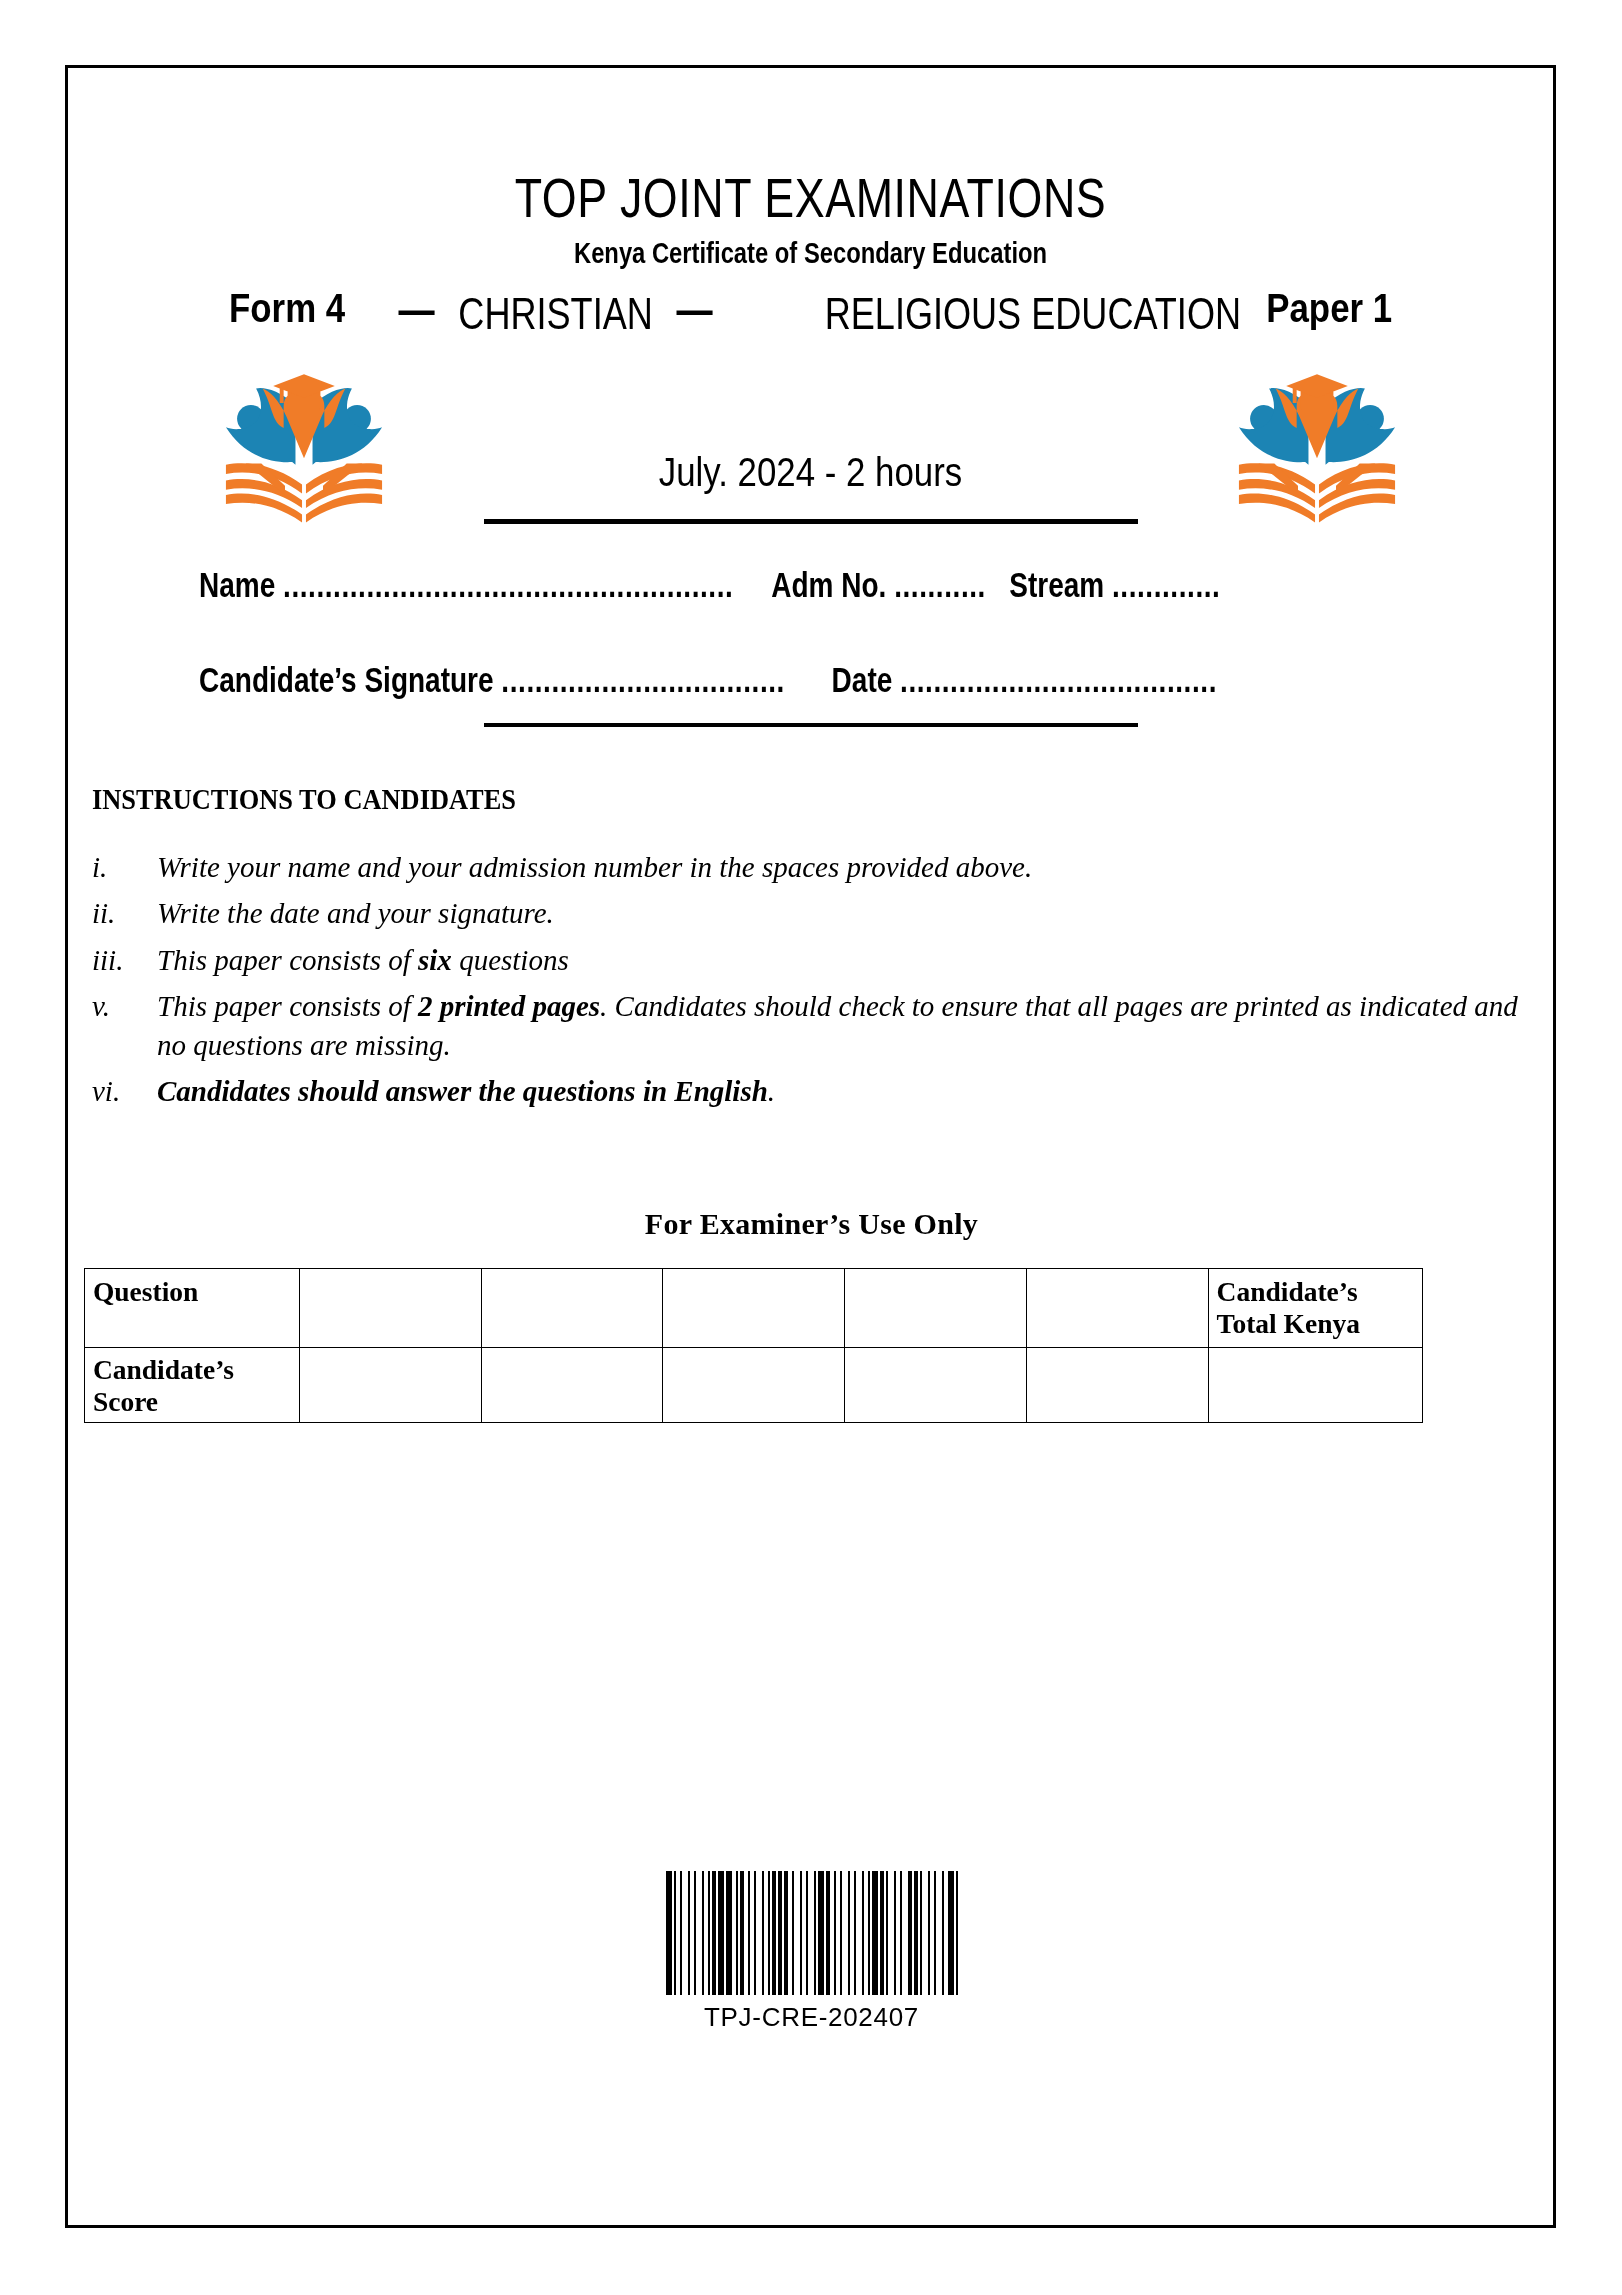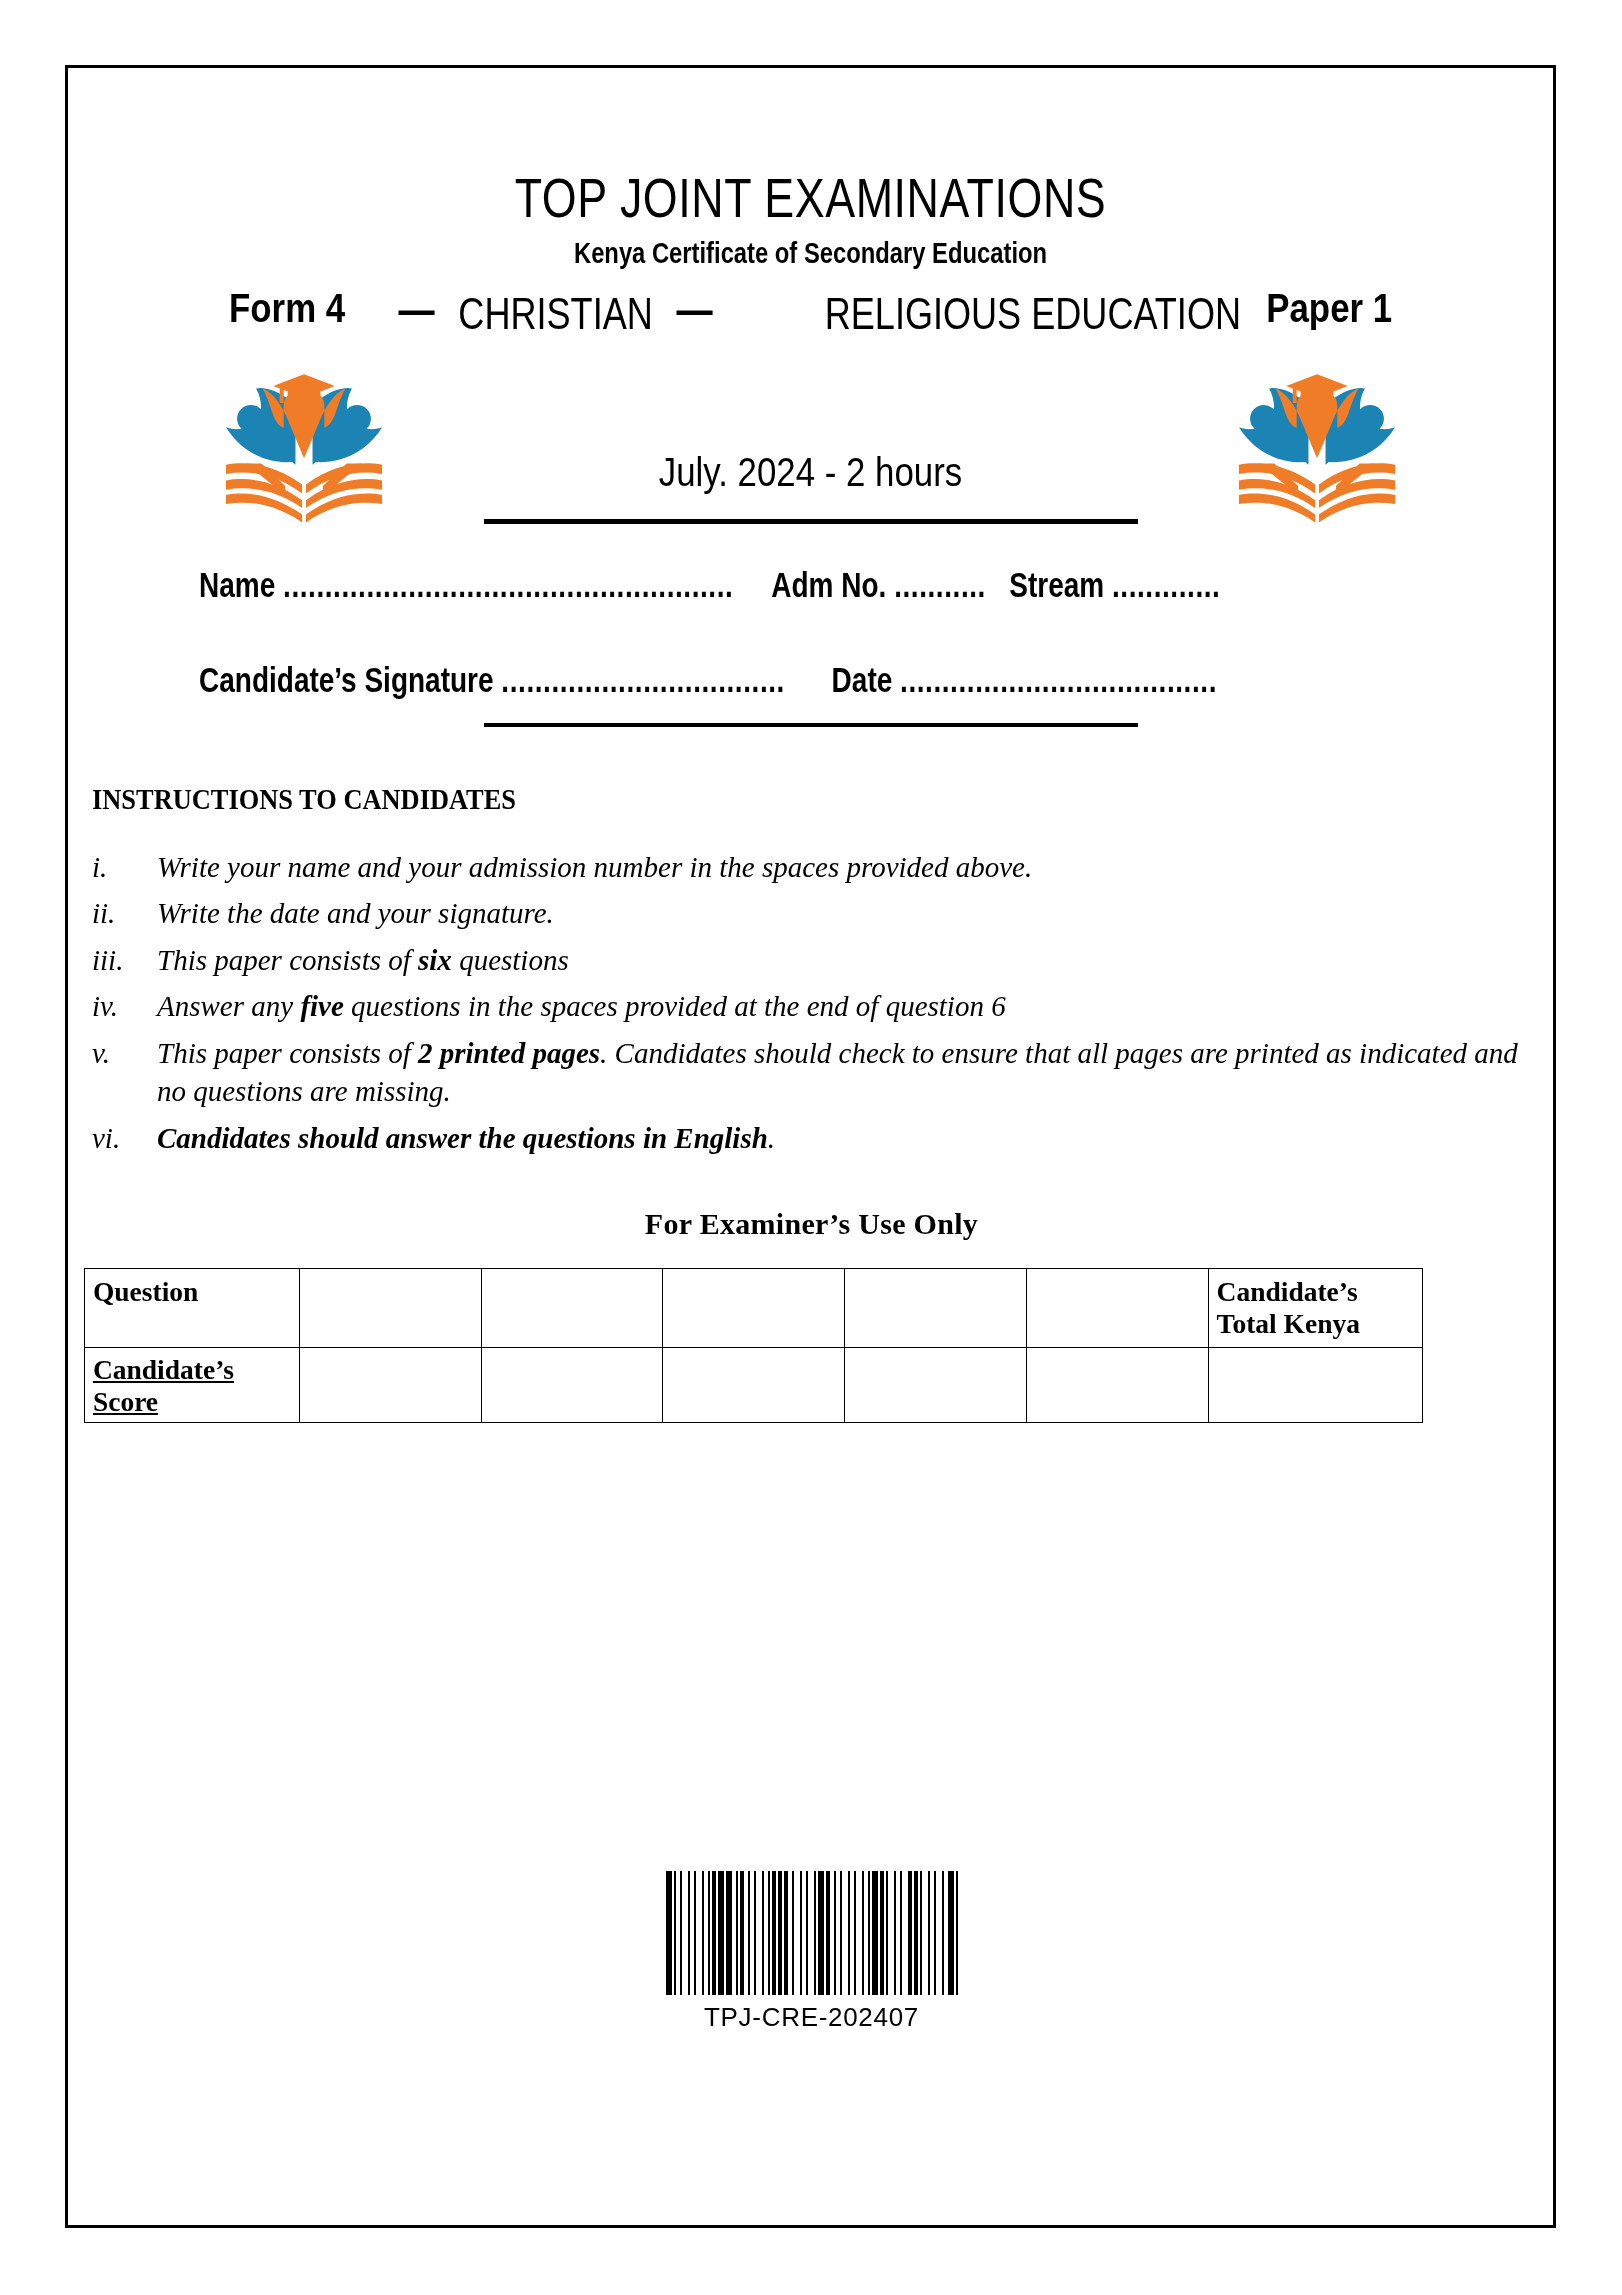--- a/index.html
+++ b/index.html
@@ -216,21 +216,21 @@
     border: 1.3px solid #000;
     font-family: "Liberation Serif", "DejaVu Serif", serif;
     font-weight: 700;
     font-size: 27.5px;
     line-height: 1.18;
     vertical-align: top;
     padding: 6.5px 7.9px 0 7.9px;
     height: 65px;
   }
   table.score-table tr.row-head td { height: 71px; }
-  table.score-table tr.row-score td { height: 68px; text-decoration: underline; }
+  table.score-table tr.row-score td { height: 68px; }
   .col-label { width: 198px; }
   .col-blank { width: 165px; }
   .col-total { width: 198px; }
 
   
   .barcode-block {
     position: absolute;
     left: 0; right: 0;
     top: 1862px;
     text-align: center;
@@ -365,24 +365,20 @@
     <div class="instr-item">
       <span class="instr-num">ii.</span>
       <span class="instr-text">Write the date and your signature.</span>
     </div>
 
     <div class="instr-item">
       <span class="instr-num">iii.</span>
       <span class="instr-text"><span>This paper consists of </span><b>six</b><span> questions</span></span>
     </div>
 
-    <div class="instr-item">
-      <span class="instr-num">iv.</span>
-      <span class="instr-text"><span>Answer any </span><b>five</b><span> questions in the spaces provided at the end of question 6</span></span>
-    </div>
 
     <div class="instr-item">
       <span class="instr-num">v.</span>
       <span class="instr-text"><span>This paper consists of </span><b>2 printed pages</b><span>. Candidates should check to ensure that all pages are printed as indicated and no questions are missing.</span></span>
     </div>
 
     <div class="instr-item">
       <span class="instr-num">vi.</span>
       <span class="instr-text"><b class="bold-all">Candidates should answer the questions in English</b><span>.</span></span>
     </div>

